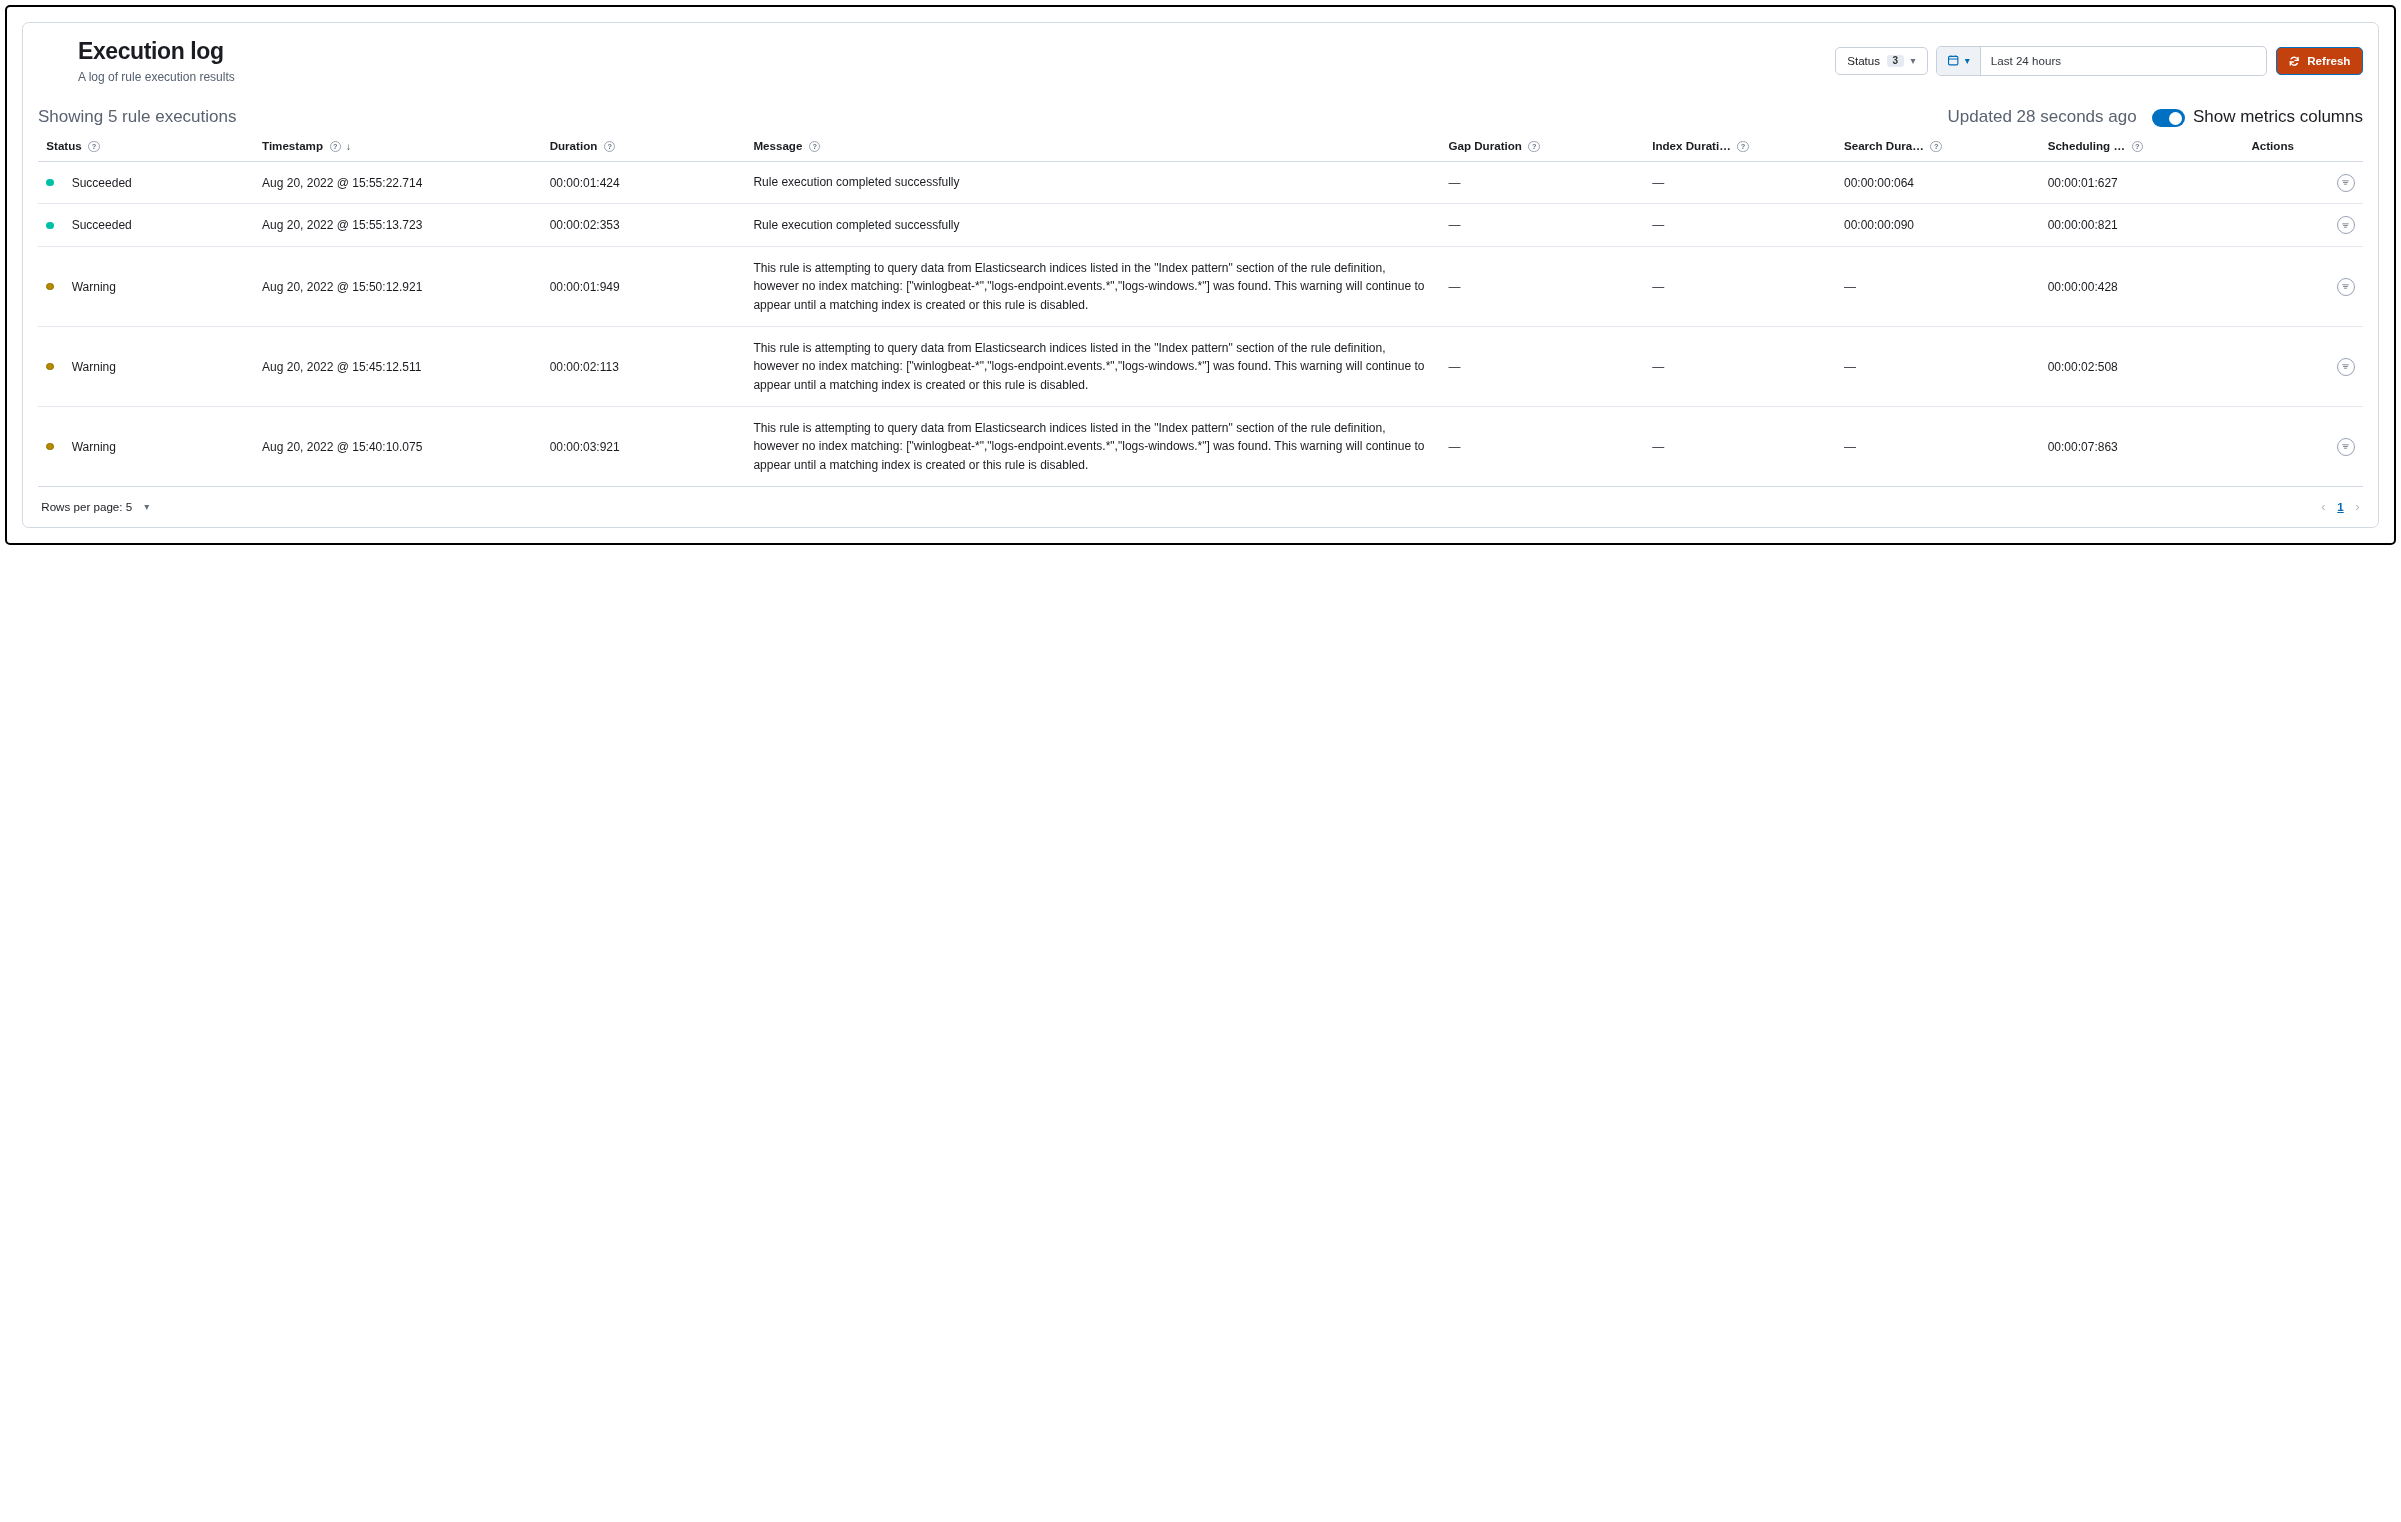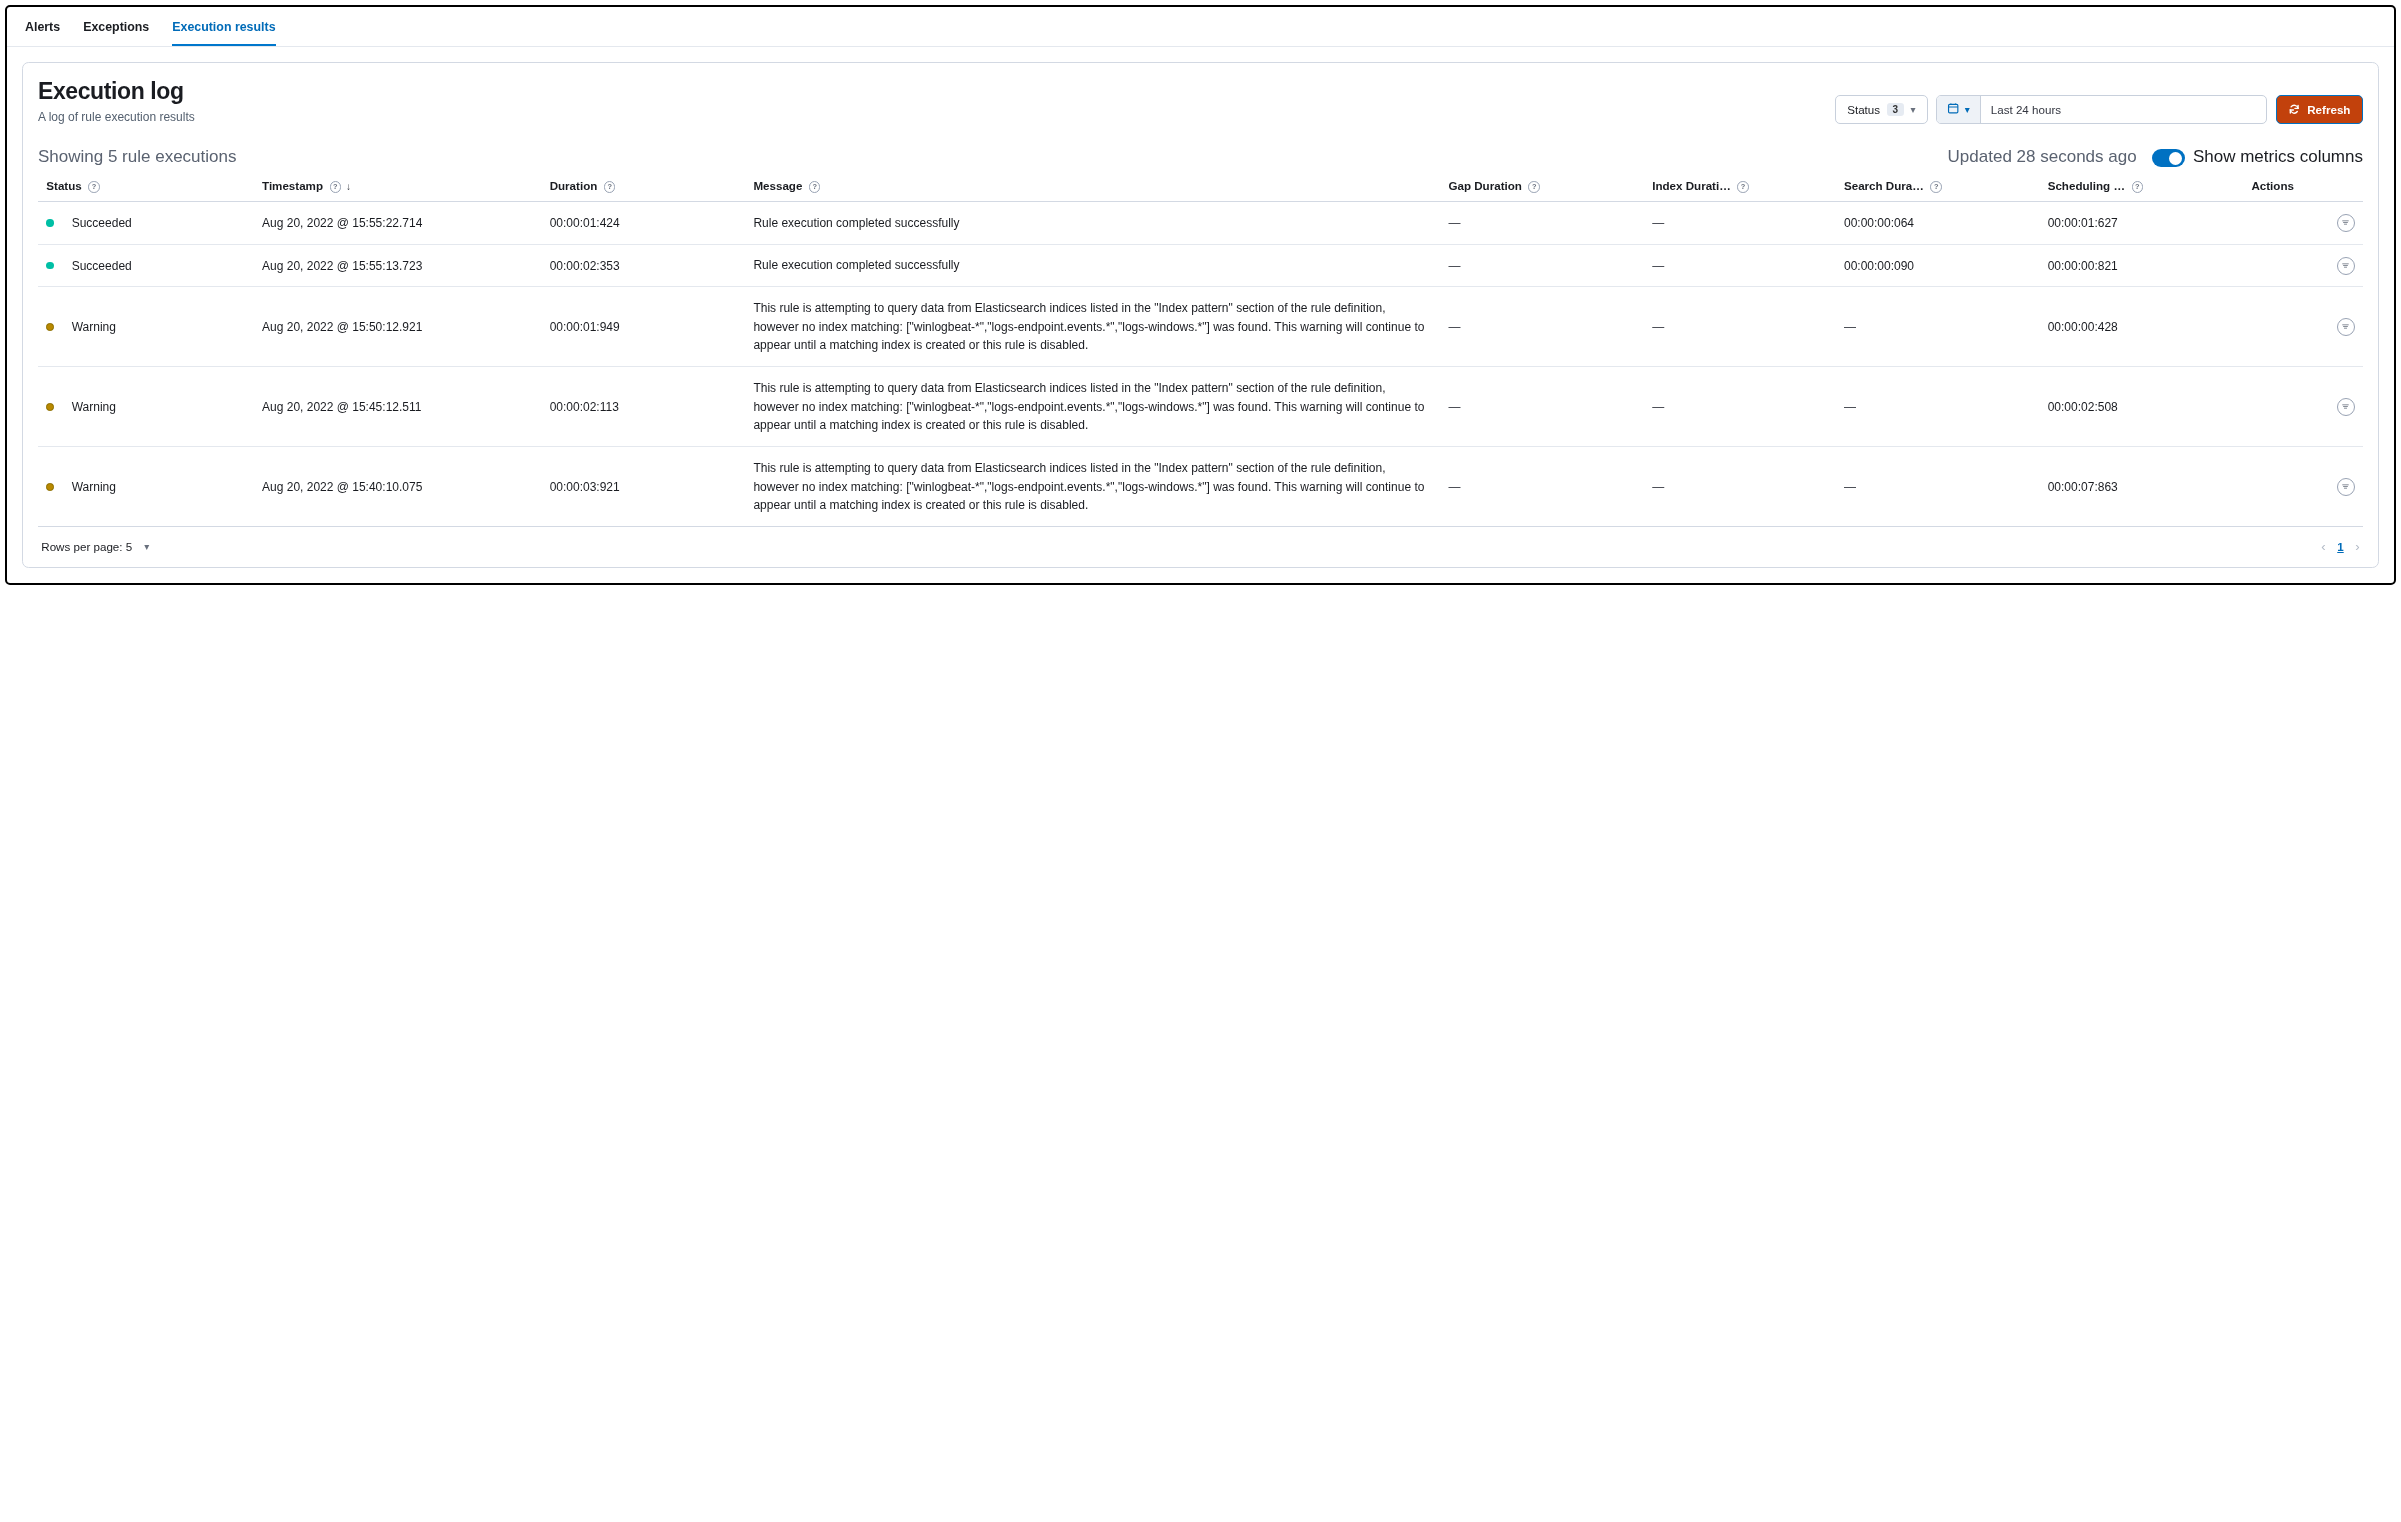--- a/index.html
+++ b/index.html
@@ -34,23 +34,24 @@
     border-bottom-color: #0077cc;
   }
   .panel {
     margin: 15px;
     border: 0.8px solid #d3d9e3;
     border-radius: 6.6px;
     padding: 15px 15px 11.6px 15px;
   }
   .hdr-row {
     display: flex;
-    align-items: flex-end;
+    align-items: center;
     justify-content: space-between;
     gap: 13.2px;
+    margin-left: 40px;
   }
   .title-block h1 {
     font-size: 23px;
     font-weight: 800;
     letter-spacing: -0.4px;
     margin-bottom: 5px;
   }
   .title-block .subtitle {
     color: #54606f;
     font-size: 12px;
@@ -240,25 +241,20 @@
   .col-idx      { width: 8%; }
   .col-search   { width: 8.5%; }
   .col-sched    { width: 8.5%; }
   .col-actions  { width: 5%; text-align: right;}
   .col-actions-h{ text-align: left; }
 </style>
 </head>
 <body>
 
 <div class="outer">
-  <div class="tabs">
-    <div class="tab">Alerts</div>
-    <div class="tab">Exceptions</div>
-    <div class="tab active">Execution results</div>
-  </div>
 
   <div class="panel">
     <div class="hdr-row">
       <div class="title-block">
         <h1>Execution log</h1>
         <div class="subtitle">A log of rule execution results</div>
       </div>
       <div class="controls">
         <button class="btn">
           <span>Status</span>

